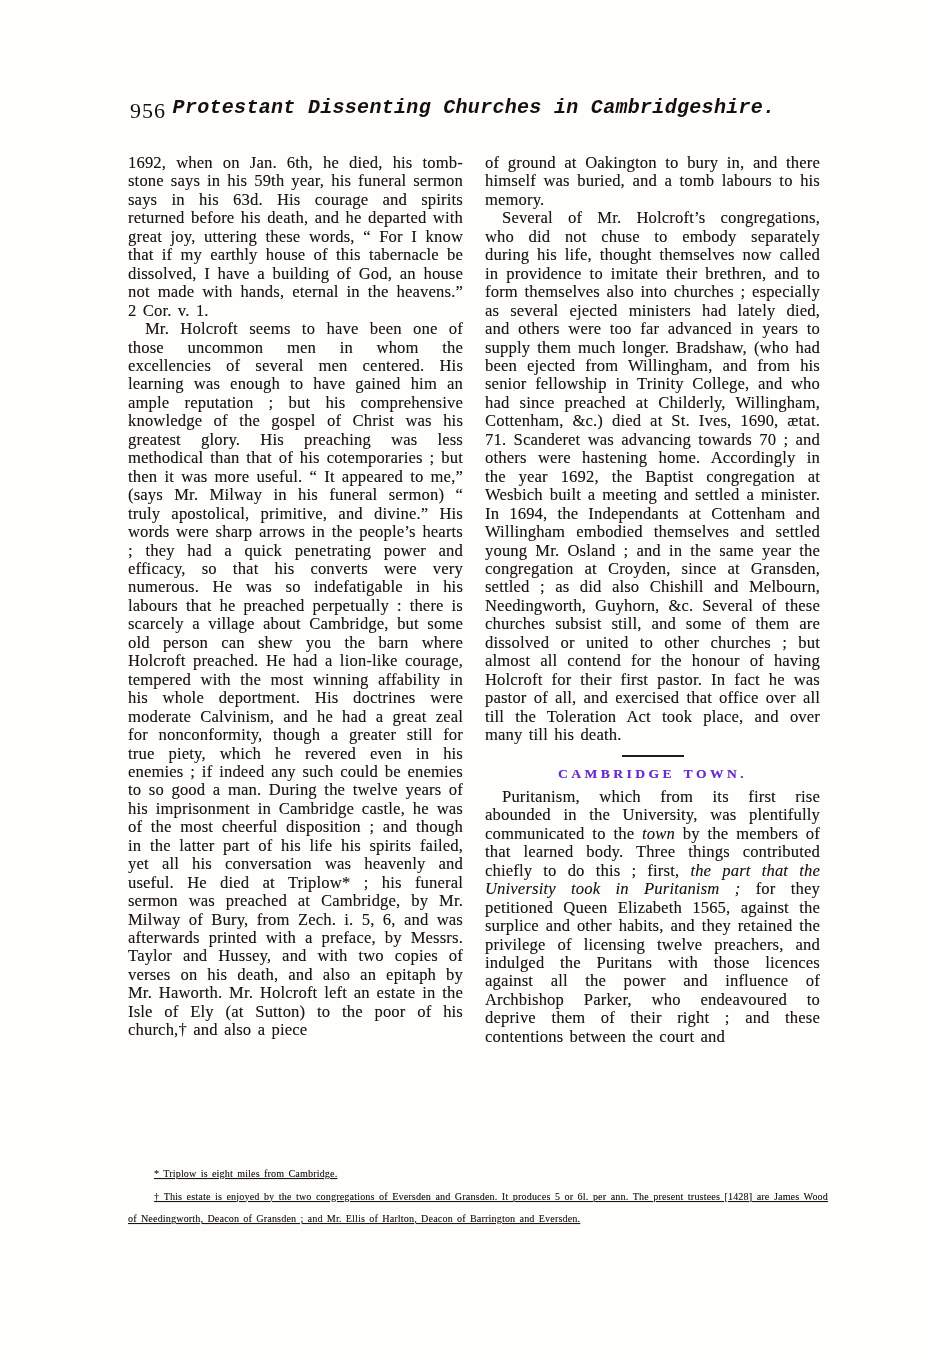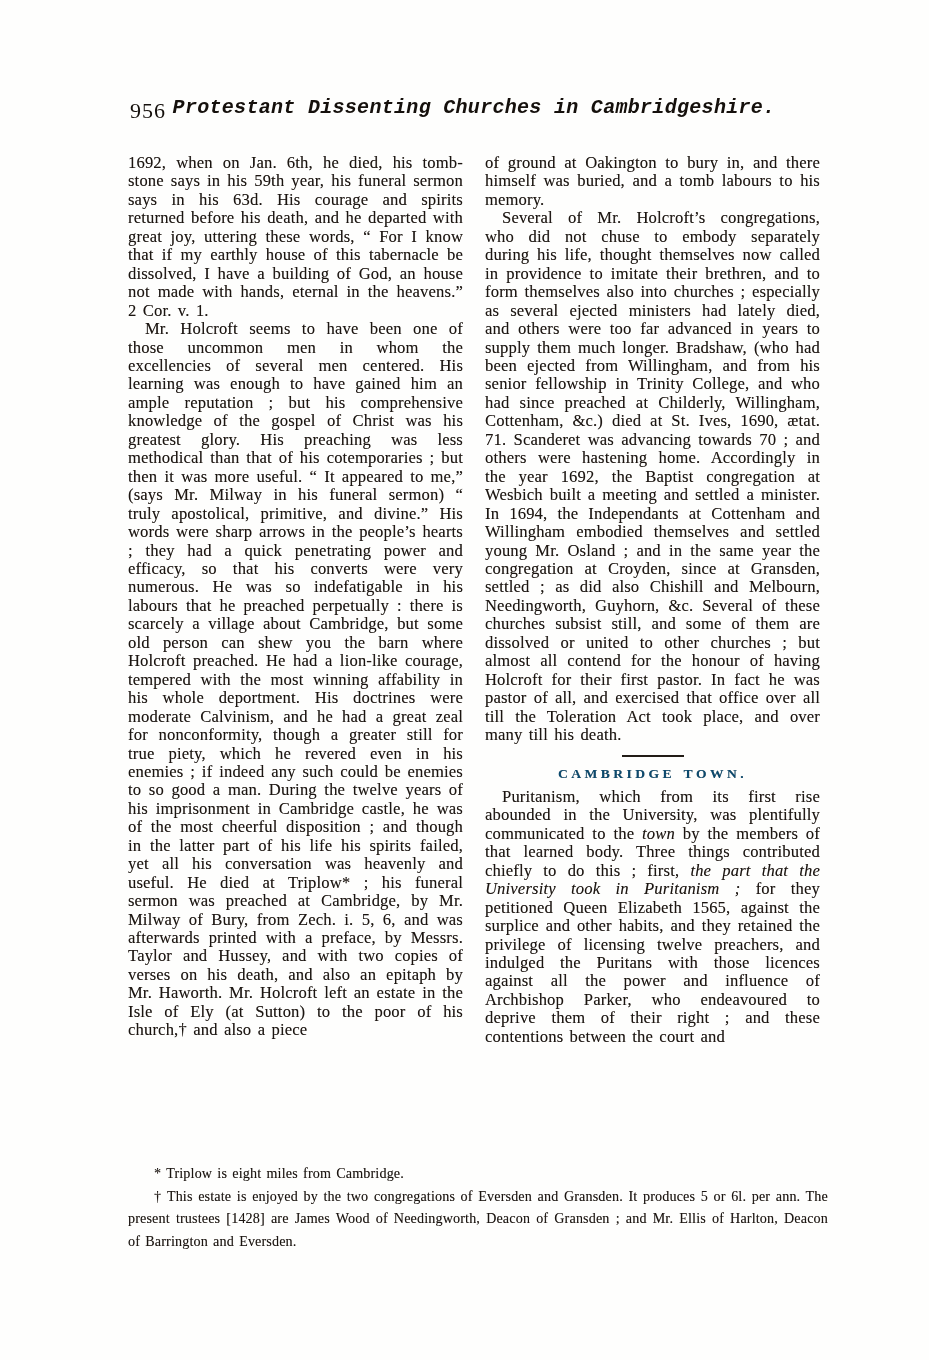--- a/index.html
+++ b/index.html
@@ -35,27 +35,28 @@
   }
   .col p{margin:0;}
   .indent{text-indent:17px;}
   .noindent{text-indent:0;}
   .section-divider{
     border:none;border-top:2px solid #221c16;width:62px;
     margin:10px auto 8px auto;
   }
   .section-heading{
     font-size:13.5px;font-weight:bold;letter-spacing:3.5px;
-    text-align:center;margin:0 0 5px 0;color:#0c4a6e;
+    text-align:center;margin:0 0 5px 0;color:#6d28d9;
   }
   .footnotes{
     position:absolute;left:128px;top:1163px;width:700px;
-    font-size:14px;line-height:22.5px;text-align:justify;
+    font-size:10px;line-height:22.5px;text-align:justify;
     word-spacing:1.5px;letter-spacing:0.2px;
     text-shadow:0.2px 0.2px 0.35px rgba(25,16,8,0.4);
+    text-decoration:underline;
   }
   .footnotes p{margin:0;text-indent:26px;}
   .fn-first{text-align:left;}
   i{font-style:italic;}
 </style>
 </head>
 <body>
 
 <div class="page">
 

